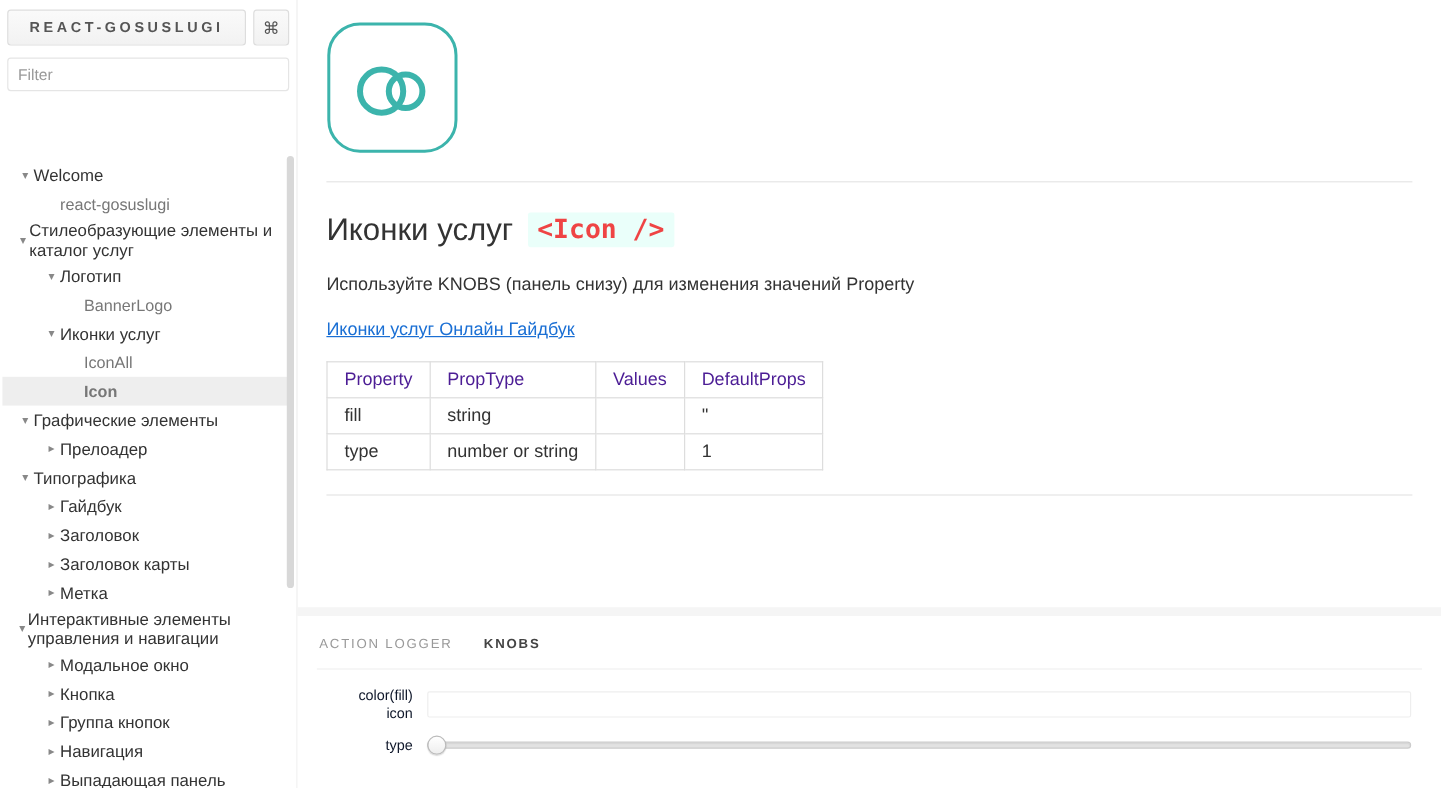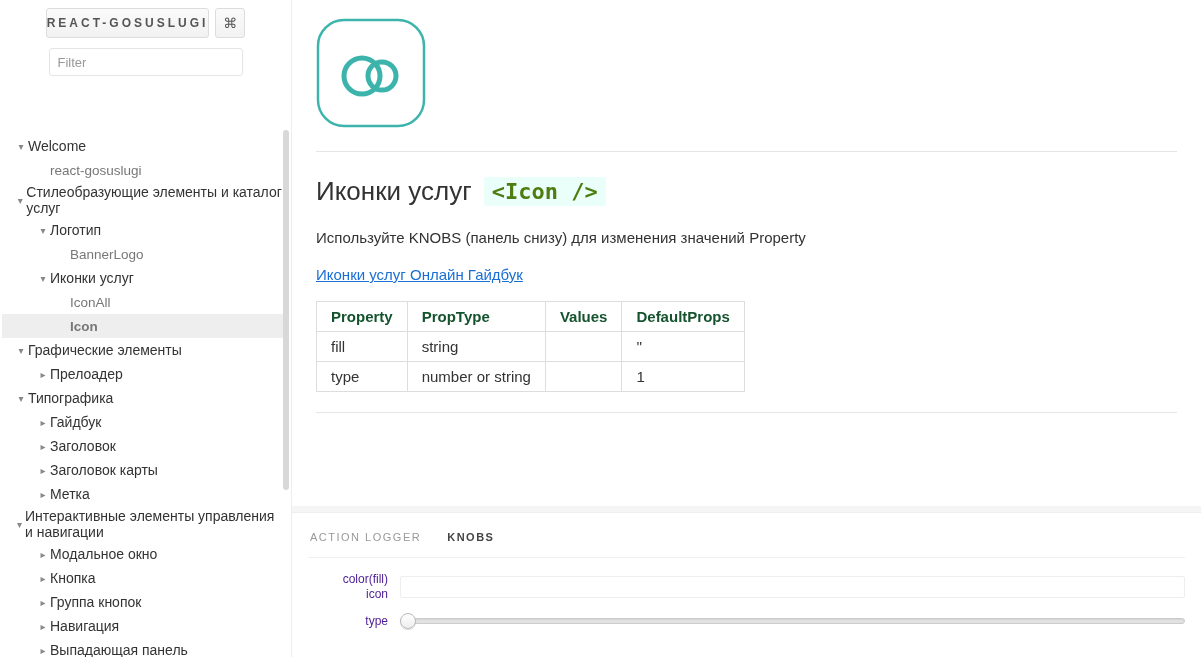--- a/index.html
+++ b/index.html
@@ -1,18 +1,18 @@
 <!DOCTYPE html>
 <html><head>
 <meta charset="utf-8">
 <style>
 * { box-sizing: border-box; margin: 0; padding: 0; }
 html, body { height: 100%; font-family: -apple-system, BlinkMacSystemFont, "Segoe UI", Helvetica, Arial, sans-serif; font-size: 14px; color: #333; background: #fff; }
 .app { display: flex; height: 100vh; }
-.sidebar { width: 292px; border-right: 1px solid #eee; display: flex; flex-direction: column; background: #fff; align-items: center; }
+.sidebar { width: 248px; border-right: 1px solid #eee; display: flex; flex-direction: column; background: #fff; }
 .sb-header { display: flex; align-items: center; gap: 6px; padding: 8px 6px 6px 6px; }
 .brand-btn { flex: 1; height: 30px; border: 1px solid #ddd; background: linear-gradient(#fafafa,#f2f2f2); border-radius: 3px; font-size: 12px; letter-spacing: 3px; font-weight: 600; color: #555; text-align: center; line-height: 28px; cursor: pointer; }
 .key-btn { width: 30px; height: 30px; border: 1px solid #ddd; background: linear-gradient(#fafafa,#f2f2f2); border-radius: 3px; text-align: center; line-height: 28px; font-size: 14px; color: #555; cursor: pointer; }
 .filter-input { margin: 4px 6px 6px 6px; height: 28px; border: 1px solid #e5e5e5; border-radius: 3px; padding: 0 8px; font-size: 13px; color: #555; }
 .filter-input::placeholder { color: #999; }
 .tree { flex: 1; overflow-y: auto; padding: 4px 2px 8px 2px; position: relative; margin-top: 48px; }
 .tree-scroll { position: relative; }
 .vscroll-track { position: absolute; top: 0; right: 0; width: 10px; height: 100%; }
 .vscroll-thumb { position: absolute; right: 2px; top: 0; width: 6px; height: 360px; background: #d8d8d8; border-radius: 3px; }
 .node { display: flex; align-items: center; min-height: 24px; padding: 2px 4px 2px 6px; cursor: pointer; color: #333; font-size: 14px; }
@@ -25,32 +25,32 @@
 .node.selected { background: #eeeeee; font-weight: 700; }
 .node .arrow.down::before { content: "▾"; }
 .node .arrow.right::before { content: "▸"; }
 .node .arrow.none { visibility: hidden; }
 .main { flex: 1; display: flex; flex-direction: column; min-width: 0; }
 .preview { flex: 1; overflow: auto; padding: 18px 24px 16px 24px; border-bottom: 6px solid #f5f5f5; }
 .logo-wrap { margin-bottom: 18px; }
 .hr { border: none; border-top: 1px solid #e5e5e5; margin: 20px 0 24px 0; }
 .hr2 { border: none; border-top: 1px solid #e5e5e5; margin: 20px 0 0 0; }
 .page-title { font-size: 26px; font-weight: 400; color: #333; display: flex; align-items: center; gap: 12px; margin-bottom: 22px; }
-.code-tag { background: #eafffa; color: #4d7c0f; font-family: ui-monospace, SFMono-Regular, Menlo, Consolas, monospace; font-weight: 700; padding: 2px 8px; border-radius: 2px; font-size: 22px; }
+.code-tag { background: #eafffa; color: #ef4444; font-family: ui-monospace, SFMono-Regular, Menlo, Consolas, monospace; font-weight: 700; padding: 2px 8px; border-radius: 2px; font-size: 22px; }
 .desc { font-size: 15px; color: #333; margin-bottom: 20px; }
 .doc-link { color: #1a6fd4; text-decoration: underline; font-size: 15px; display: inline-block; margin-bottom: 18px; }
 .props-table { border-collapse: collapse; font-size: 15px; }
 .props-table th, .props-table td { border: 1px solid #ddd; padding: 6px 14px; text-align: left; font-weight: 400; }
-.props-table th { font-weight: 700; color: #14532d; }
+.props-table th { font-weight: 400; color: #4c1d95; }
 .panel { border-top: 1px solid #eee; padding: 12px 16px 16px 16px; background: #fff; }
 .panel-tabs { display: flex; gap: 26px; padding: 6px 2px 14px 2px; border-bottom: 1px solid #f0f0f0; margin-bottom: 14px; }
 .panel-tab { font-size: 11px; letter-spacing: 1.5px; color: #999; cursor: pointer; }
 .panel-tab.active { color: #444; font-weight: 600; }
 .knob-row { display: flex; align-items: center; margin-bottom: 10px; }
-.knob-label { width: 80px; text-align: right; font-size: 12px; color: #4c1d95; line-height: 1.2; margin-right: 12px; }
+.knob-label { width: 80px; text-align: right; font-size: 12px; color: #0f172a; line-height: 1.2; margin-right: 12px; }
 .knob-input { flex: 1; max-width: 820px; height: 22px; border: 1px solid #eee; border-radius: 2px; padding: 0 6px; font-size: 13px; }
 .slider-wrap { flex: 1; max-width: 820px; display: flex; align-items: center; position: relative; height: 20px; }
 .slider-track { height: 6px; background: #e2e2e2; border-radius: 3px; width: 100%; border: 1px solid #ccc; box-shadow: inset 0 1px 1px rgba(0,0,0,0.06); }
 .slider-thumb { position: absolute; left: 0; top: 50%; transform: translate(0,-50%); width: 16px; height: 16px; border-radius: 50%; background: linear-gradient(#fff,#eee); border: 1px solid #bbb; box-shadow: 0 1px 1px rgba(0,0,0,0.15); cursor: pointer; }
 </style>
 </head>
 <body>
 
 <div class="app">
   <aside class="sidebar">

